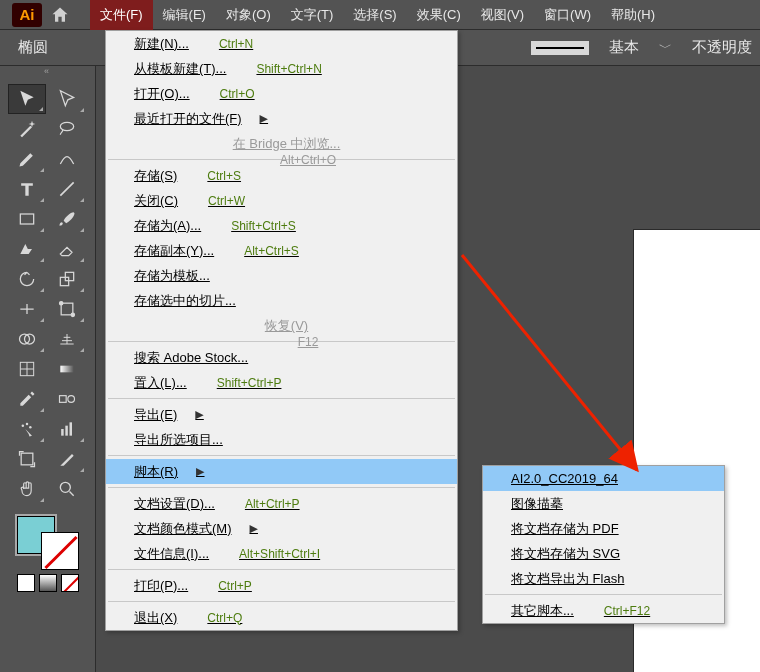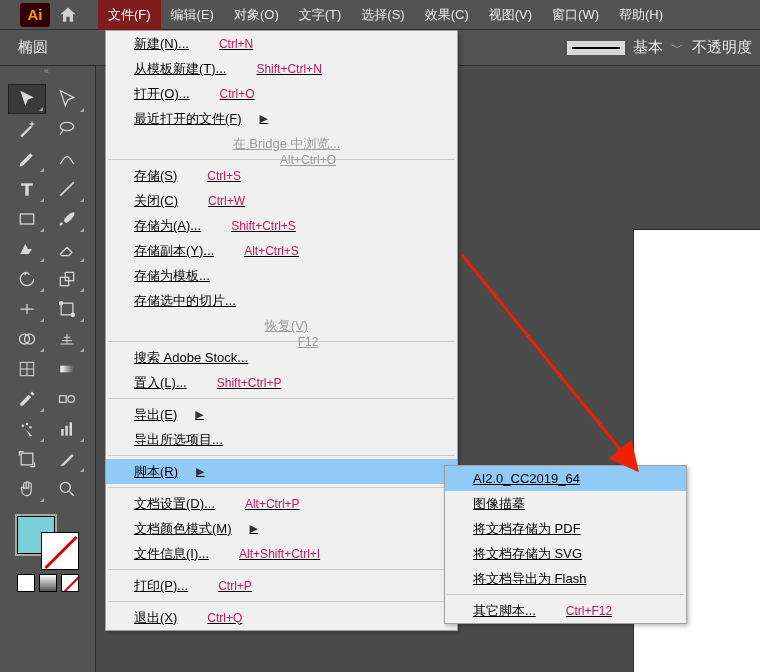--- a/index.html
+++ b/index.html
@@ -10,21 +10,21 @@
     font-family: "Microsoft YaHei", Arial, sans-serif;
     font-size: 13px;
     overflow: hidden;
     position: relative;
   }
   .menubar {
     height: 30px;
     background: #535353;
     display: flex;
     align-items: center;
-    padding-left: 20px;
+    padding-left: 12px;
     color: #e8e8e8;
     border-bottom: 1px solid #2c2c2c;
   }
   .app-logo {
     width: 30px; height: 24px;
     background: #310000;
     color: #ff9a00;
     font-weight: bold;
     text-align: center;
     line-height: 24px;
@@ -54,21 +54,21 @@
     color: #e8e8e8;
     padding-left: 18px;
     position: relative;
   }
   .toolbar2 .label { color:#e8e8e8; font-size:15px; }
   .toolbar2 .right {
     position: absolute;
     right: 0;
     display: flex;
     align-items: center;
-    gap: 8px;
+    gap: 20px;
     padding-right: 8px;
   }
   .stroke-preview {
     width: 58px; height: 14px;
     background: #d8d8d8;
     display: flex; align-items: center; justify-content: center;
   }
   .stroke-preview::after {
     content:""; width:48px; height:2px; background:#000;
   }
@@ -169,28 +169,28 @@
   .dropdown .row.highlight {
     background:#91c9f7;
   }
   .dropdown .row.disabled { color:#9a9a9a;flex-direction:column; }
   .dropdown .sep {
     height:1px; background:#c8c8c8; margin:3px 2px;
   }
   .dropdown .sub-arrow {
     font-size:11px; color:#333; margin-left:18px;
   }
-  .dropdown .shortcut { color:#be185d; font-size:12px; margin-left:30px; }
+  .dropdown .shortcut { color:#4d7c0f; font-size:12px; margin-left:30px; }
   .dropdown .row.disabled .shortcut { color:#9a9a9a;margin-left:43px; }
   #file-menu {
     left:105px; top:30px;
     width:353px;
   }
   #script-submenu {
-    left:444px; top:465px;
+    left:482px; top:465px;
     width:243px;
   }
   
   .annot-arrow {
     position:absolute;
     left:457px; top:250px;
     width:205px; height:230px;
     pointer-events:none;
     z-index:50;
   }

